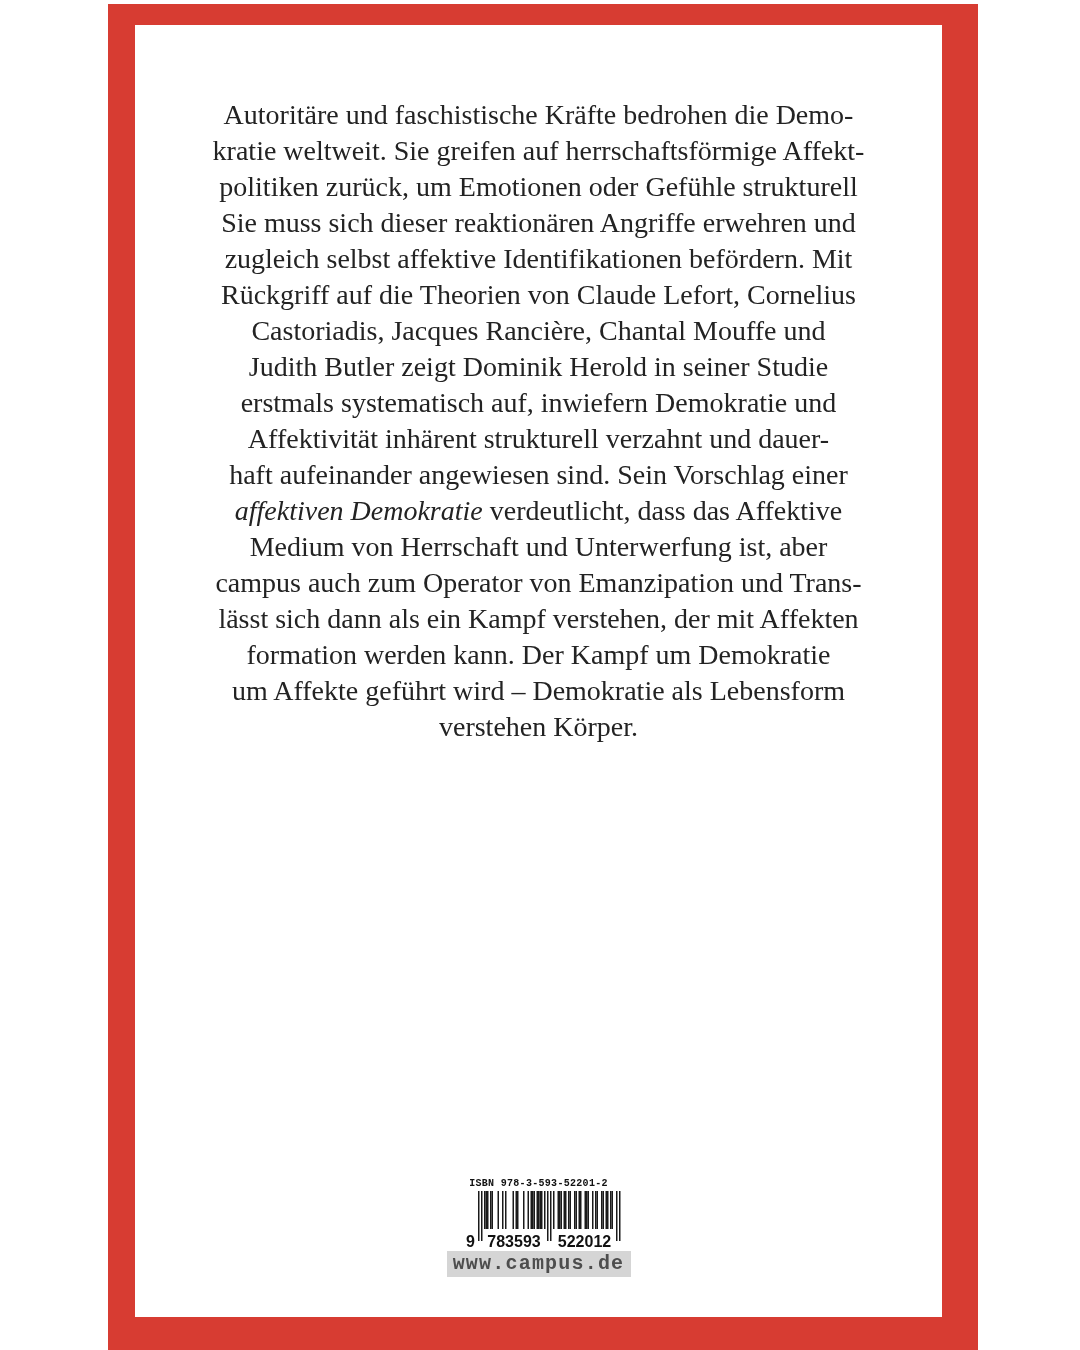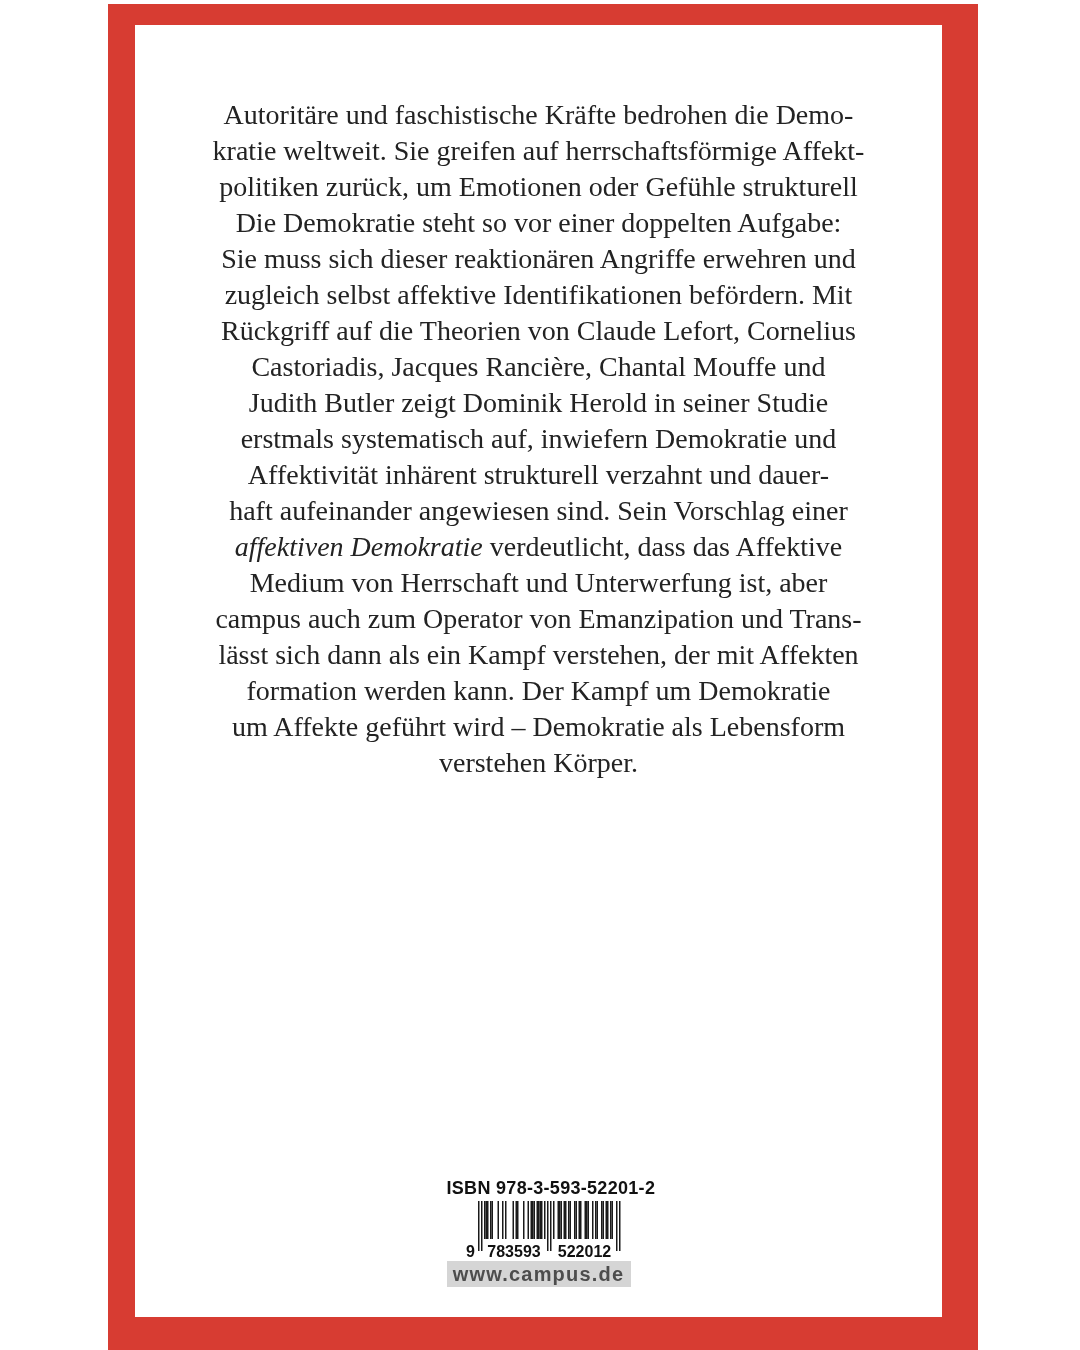--- a/index.html
+++ b/index.html
@@ -35,49 +35,50 @@
     position: absolute;
     top: 1150px; left: 50%;
     transform: translateX(-50%);
     width: 184px;
     background: #ffffff;
     text-align: center;
     font-family: "Liberation Sans", sans-serif;
   }
   .isbn-label {
     font-weight: bold;
-    font-size: 18px;
+    font-size: 10px;
     letter-spacing: 0.3px;
     color: #111111;
     padding: 3px 0 2px 0;
     white-space: nowrap;
+    font-family: Liberation Mono, monospace;
   }
   .ean-svg { display: block; margin: 0 auto; }
   .campus-band {
     margin-top: 2px;
     height: 26px;
     line-height: 26px;
     background: #d5d5d5;
     color: #4d4d4d;
     font-weight: bold;
     font-size: 20px;
     letter-spacing: 1.2px;
     white-space: nowrap;
+    font-family: Liberation Mono, monospace;
   }
 </style>
 </head>
 <body>
 
 <div class="cover">
 
   <div class="blurb">
       <div class="line"><span>Autoritäre und faschistische Kräfte bedrohen die Demo-</span></div>
       <div class="line"><span>kratie weltweit. Sie greifen auf herrschaftsförmige Affekt-</span></div>
       <div class="line"><span>politiken zurück, um Emotionen oder Gefühle strukturell</span></div>
-      <div class="line"><span>Die Demokratie steht so vor einer doppelten Aufgabe:</span></div>
       <div class="line"><span>Sie muss sich dieser reaktionären Angriffe erwehren und</span></div>
       <div class="line"><span>zugleich selbst affektive Identifikationen befördern. Mit</span></div>
       <div class="line"><span>Rückgriff auf die Theorien von Claude Lefort, Cornelius</span></div>
       <div class="line"><span>Castoriadis, Jacques Rancière, Chantal Mouffe und</span></div>
       <div class="line"><span>Judith Butler zeigt Dominik Herold in seiner Studie</span></div>
       <div class="line"><span>erstmals systematisch auf, inwiefern Demokratie und</span></div>
       <div class="line"><span>Affektivität inhärent strukturell verzahnt und dauer-</span></div>
       <div class="line"><span>haft aufeinander angewiesen sind. Sein Vorschlag einer</span></div>
       <div class="line"><span class="it">affektiven Demokratie</span><span> verdeutlicht, dass das Affektive</span></div>
       <div class="line"><span>Medium von Herrschaft und Unterwerfung ist, aber</span></div>

